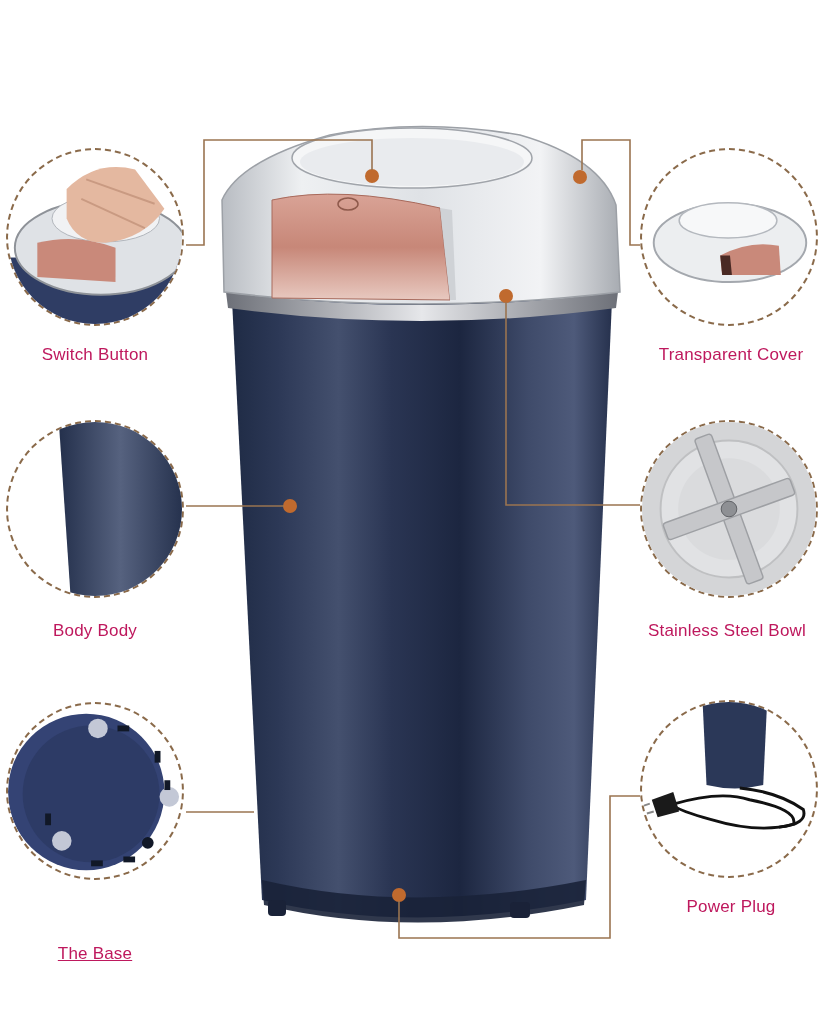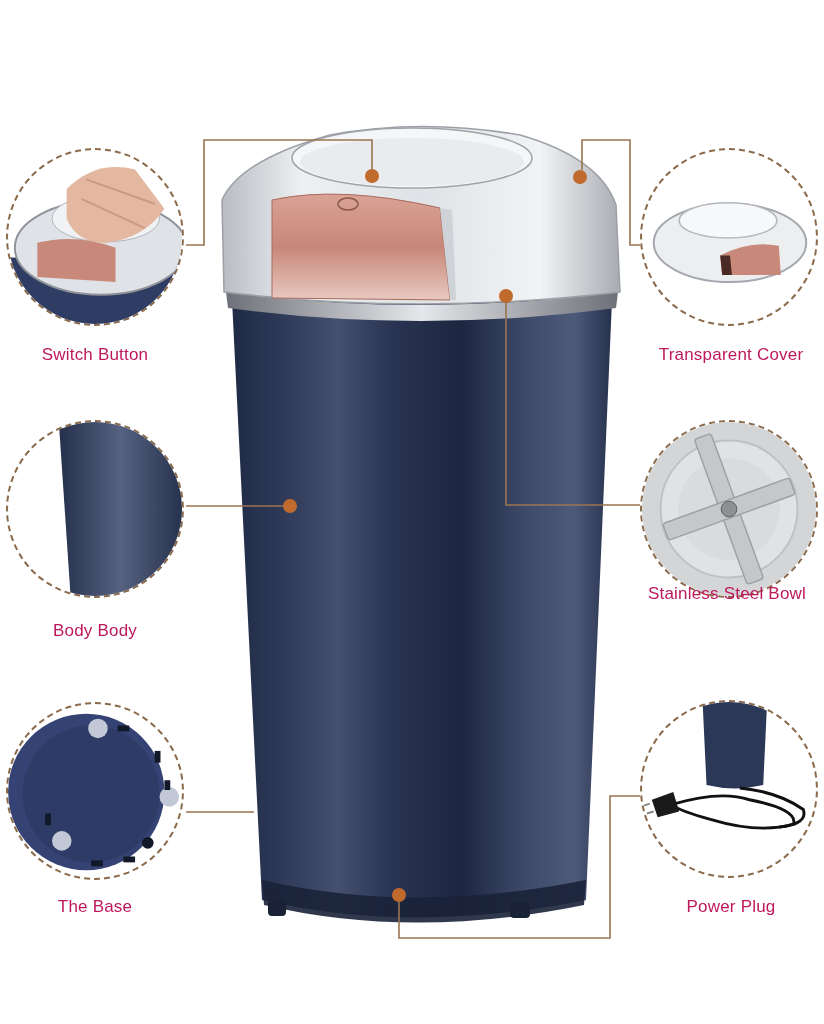--- a/index.html
+++ b/index.html
@@ -151,41 +151,41 @@
       <rect x="0" y="0" width="178" height="178" fill="#d4d5d7"></rect>
       <circle cx="89" cy="89" r="70" fill="#e1e2e4" stroke="#bfc0c2" stroke-width="2"></circle>
       <circle cx="89" cy="89" r="52" fill="#dadbdd"></circle>
       <g transform="rotate(-20 89 89)" fill="#c6c7ca" stroke="#9ea0a4" stroke-width="1.5">
         <rect x="80" y="10" width="18" height="158" rx="3"></rect>
         <rect x="20" y="80" width="138" height="18" rx="3"></rect>
       </g>
       <circle cx="89" cy="89" r="8" fill="#8e9094" stroke="#5e6064"></circle>
     </svg>
   </div>
-  <div class="label" style="left:630px; top:584px; width:194px;text-align:center;">Stainless Steel Bowl</div>
+  <div class="label" style="left:630px; top:621px; width:194px;text-align:center;">Stainless Steel Bowl</div>
 
   <div class="callout-circle" style="left:6px; top:702px;">
     <svg viewBox="0 0 178 178">
       <circle cx="80" cy="90" r="80" fill="#344374"></circle>
       <circle cx="85" cy="92" r="70" fill="#2d3b66"></circle>
       <circle cx="92" cy="25" r="10" fill="#c3c8d6"></circle>
       <circle cx="165" cy="95" r="10" fill="#c3c8d6"></circle>
       <circle cx="55" cy="140" r="10" fill="#c3c8d6"></circle>
       <g fill="#111827">
         <rect x="112" y="22" width="12" height="6"></rect>
         <rect x="150" y="48" width="6" height="12"></rect>
         <rect x="160" y="78" width="6" height="10"></rect>
         <rect x="38" y="112" width="6" height="12"></rect>
         <rect x="85" y="160" width="12" height="6"></rect>
         <rect x="118" y="156" width="12" height="6"></rect>
         <circle cx="143" cy="142" r="6"></circle>
       </g>
     </svg>
   </div>
-  <div class="label" style="left:14px; top:897px; width:162px;">The Base</div>
+  <div class="label" style="left:14px; top:944px; width:162px;text-decoration:underline;">The Base</div>
 
   <div class="callout-circle" style="left:640px; top:700px;">
     <svg viewBox="0 0 178 178">
       <path d="M62 0 L128 0 L124 85 Q95 92 66 85 Z" fill="#2b3858"></path>
       <path d="M30 105 Q80 90 110 100 Q160 110 155 125 Q120 135 70 120 Q40 112 30 105 Z" fill="none" stroke="#111" stroke-width="3"></path>
       <path d="M100 88 Q140 92 165 110 Q170 125 140 128" fill="none" stroke="#111" stroke-width="3"></path>
       <path d="M10 100 L32 92 L38 112 L16 118 Z" fill="#1a1a1a"></path>
       <line x1="8" y1="104" x2="2" y2="106" stroke="#888" stroke-width="2"></line>
       <line x1="12" y1="112" x2="5" y2="114" stroke="#888" stroke-width="2"></line>
     </svg>

